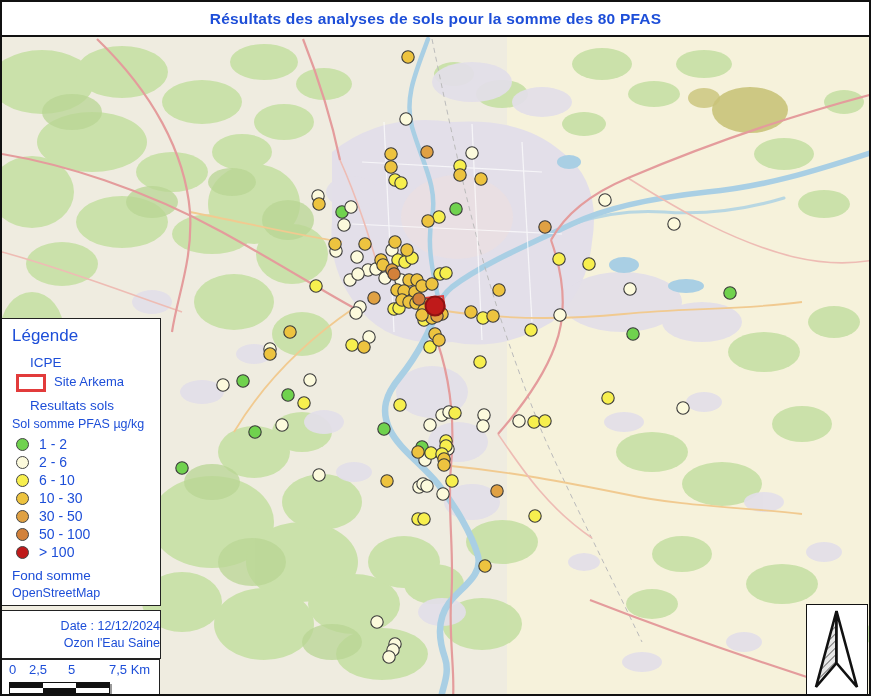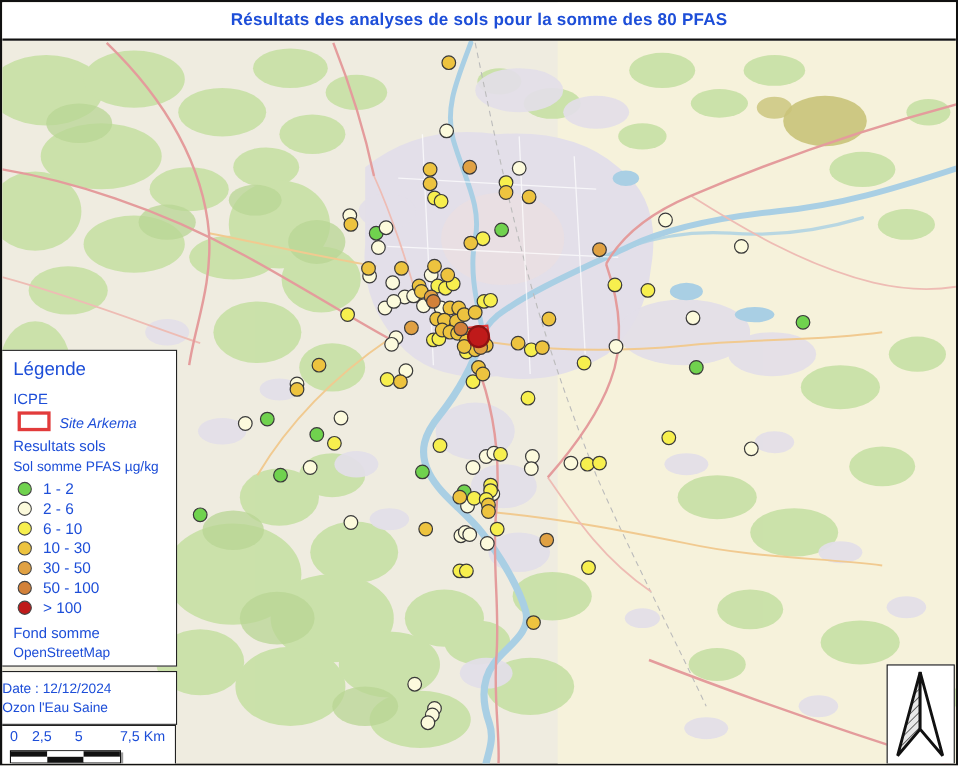--- a/index.html
+++ b/index.html
@@ -14,34 +14,34 @@
     background:#fff; border-bottom:2px solid #111;
     display:flex; align-items:center; justify-content:center;
     font-weight:bold; font-size:15.5px; letter-spacing:.2px;
   }
   .legend-box {
     position:absolute; z-index:5; left:-1px; top:316px; width:160px; height:288px;
     background:#fff; border:1px solid #222; box-sizing:border-box;
     padding:7px 10px 4px 10px;
   }
   .legend-title { font-size:17px; margin-bottom:9px; }
-  .legend-group { font-size:13.5px; margin:6px 0 4px 0; }
+  .legend-group { font-size:13.5px; margin:6px 0 4px 18px; }
   .legend-sub { font-size:12.5px; margin:2px 0 4px 0; }
-  .site-row { display:flex; align-items:flex-end; gap:8px; margin:3px 0 5px 4px;font-style:italic; }
+  .site-row { display:flex; align-items:flex-start; gap:8px; margin:3px 0 5px 4px; }
   .site-swatch { width:24px; height:12px; background:#fff; border:3px solid #e23b3b; box-sizing:content-box; }
   .site-label { font-size:13px; }
   .class-row { display:flex; align-items:center; gap:10px; height:18px; margin-left:4px; }
   .legend-swatch { width:13px; height:13px; border-radius:50%; border:1px solid #454545; box-sizing:border-box; flex:0 0 auto; }
   .class-label { font-size:14px; }
   .fond-group { font-size:13.5px; margin:7px 0 3px 0; }
   .fond-item { font-size:12.5px; }
   .info-box {
     position:absolute; z-index:5; left:-1px; top:608px; width:160px; height:49px;
     background:#fff; border:1px solid #222; box-sizing:border-box;
-    display:flex; flex-direction:column; align-items:flex-start; justify-content:center;
+    display:flex; flex-direction:column; align-items:flex-end; justify-content:center;
     font-size:12.5px; line-height:1.35;
   }
   .scale-box {
     position:absolute; z-index:5; left:-1px; top:657px; width:159px; height:38px;
     background:#fff; border:1px solid #222; box-sizing:border-box;
   }
   .scale-ticks { position:relative; height:18px; font-size:13px; }
   .scale-ticks span { position:absolute; top:2px; }
   .tick-0 { left:7px; } .tick-1 { left:27px; } .tick-2 { left:66px; } .tick-3 { left:94px;margin-left:13px; }
   .scale-bar { position:absolute; left:7px; top:22px; width:99px; border:1px solid #111; box-shadow:2px 2px 0 #9a9a9a; }

